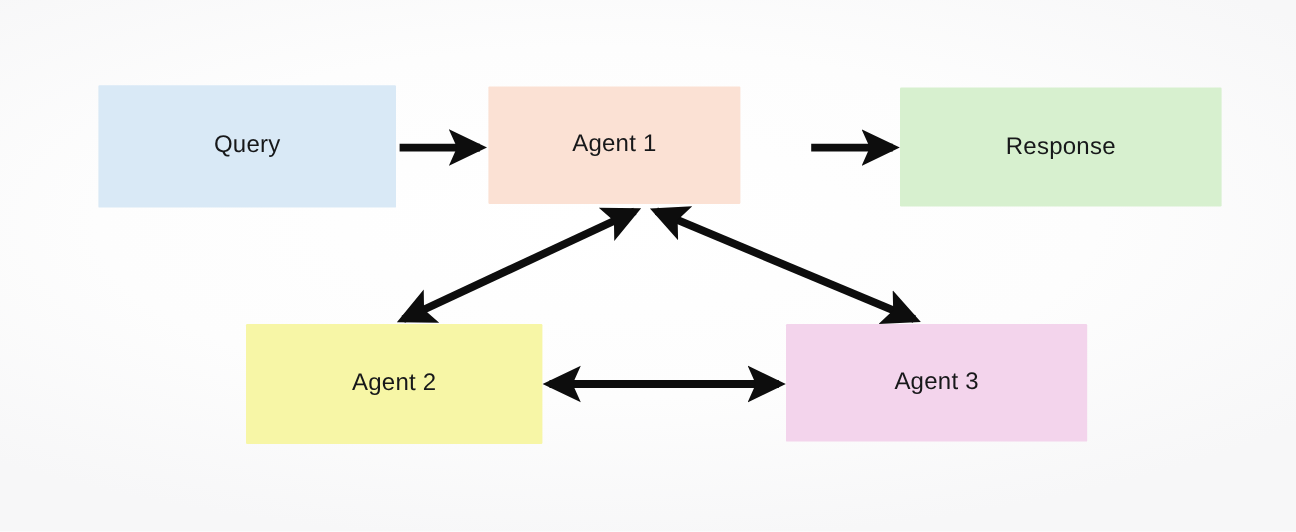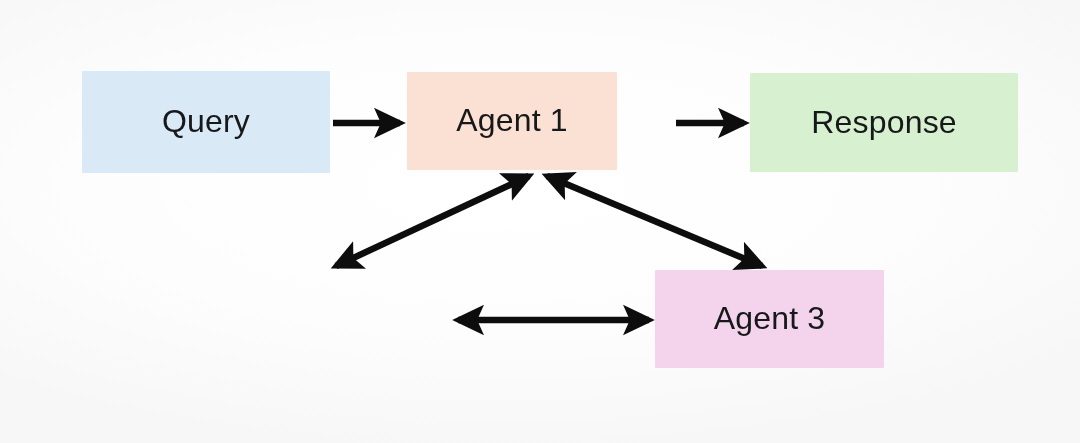--- a/index.html
+++ b/index.html
@@ -28,35 +28,35 @@
     pointer-events: none;
   }
   .node {
     position: absolute;
     display: flex;
     align-items: center;
     justify-content: center;
     box-sizing: border-box;
     border-radius: 1px;
     color: #17181a;
-    font-size: 32px;
+    font-size: 20px;
     font-weight: 400;
     letter-spacing: 0.2px;
     line-height: 1;
     white-space: nowrap;
   }
   .node-label {
     display: block;
     transform: translateY(-1px);
   }
   #node-query    { left: 82px;  top: 71px;  width: 248px; height: 102px; }
   #node-agent1   { left: 407px; top: 72px;  width: 210px; height: 98px;  }
   #node-response { left: 750px; top: 73px;  width: 268px; height: 99px;  }
   #node-agent2   { left: 205px; top: 270px; width: 247px; height: 100px; }
-  #node-agent3   { left: 655px; top: 270px; width: 229px; height: 98px;  }
+  #node-agent3   { left: 655px; top: 270px; width: 251px; height: 98px;  }
 
   #watermark {
     position: absolute;
     right: 12px;
     bottom: 9px;
     font-size: 14px;
     color: #d6d6d6;
     letter-spacing: 0.6px;
     white-space: nowrap;
     user-select: none;
@@ -93,19 +93,22 @@
   </div>
 
   <div class="node" id="node-agent1" style="background-color: rgb(251, 225, 212);">
     <span class="node-label">Agent 1</span>
   </div>
 
   <div class="node" id="node-response" style="background-color: rgb(215, 240, 207);">
     <span class="node-label">Response</span>
   </div>
 
+  <div class="node" id="node-agent2" style="background-color: rgb(247, 246, 166);">
+    <span class="node-label">Agent 2</span>
+  </div>
 
   <div class="node" id="node-agent3" style="background-color: rgb(243, 212, 236);">
     <span class="node-label">Agent 3</span>
   </div>
 
 
 </div>
 
 </body></html>

